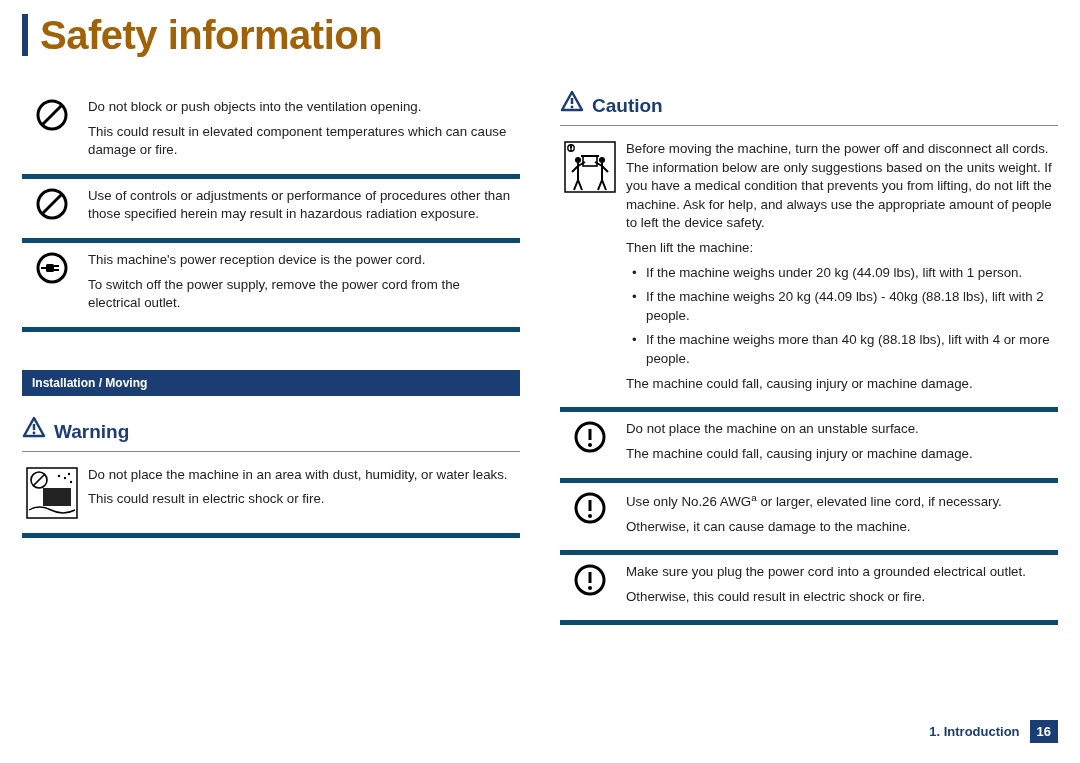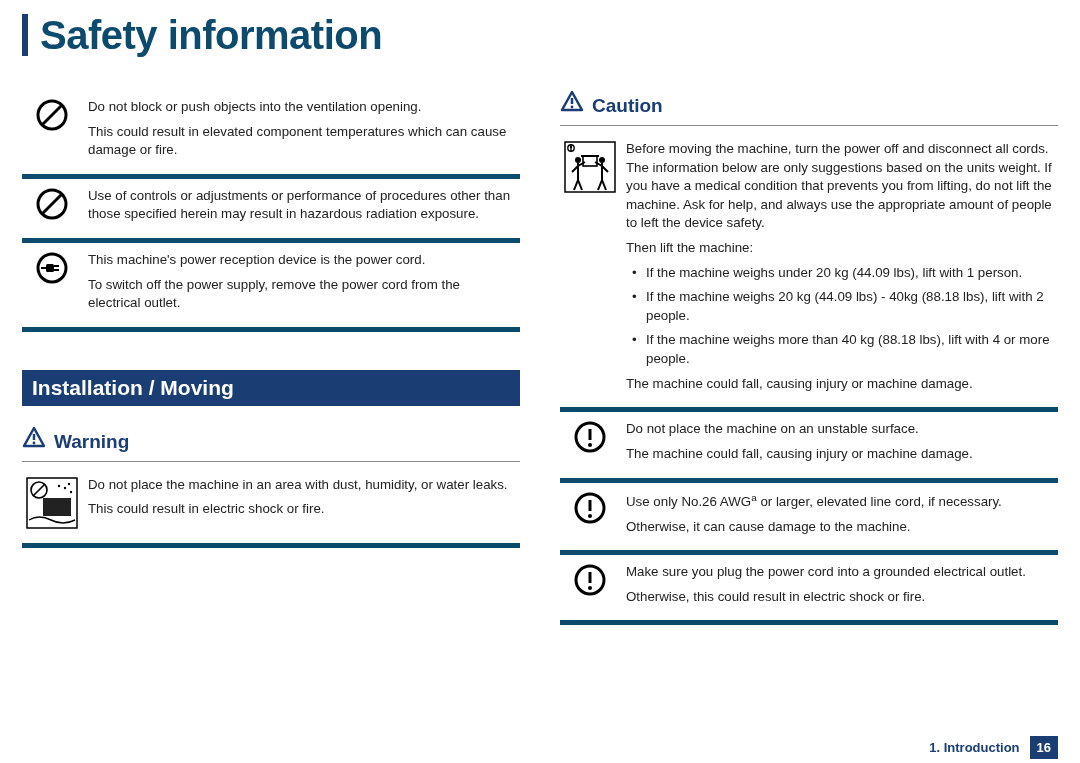--- a/index.html
+++ b/index.html
@@ -8,21 +8,21 @@
     height: 763px;
     background: #fff;
     font-family: "Myriad Pro", "Segoe UI", Arial, sans-serif;
     color: #222;
     position: relative;
     padding: 14px 22px 0 22px;
   }
   .page-title {
     font-size: 40px;
     font-weight: 700;
-    color: #0c4a6e;
+    color: #a16207;
     border-left: 6px solid #1a3d73;
     padding-left: 12px;
     line-height: 1.05;
     margin-bottom: 34px;
     letter-spacing: -0.5px;
   }
   .columns {
     display: flex;
     gap: 40px;
   }
@@ -43,21 +43,21 @@
   table.safety td.icon-cell {
     width: 64px;
     text-align: center;
     vertical-align: top;
     padding-top: 8px;
   }
   .section-bar {
     background: #1a3d73;
     color: #fff;
     font-weight: 700;
-    font-size: 21px;
+    font-size: 12px;
     padding: 6px 10px;
     margin-top: 38px;
     margin-bottom: 20px;
   }
   .notice-heading {
     display: flex;
     align-items: flex-end;
     gap: 8px;
     font-size: 19px;
     font-weight: 700;
@@ -78,21 +78,21 @@
     margin-bottom: 6px;
   }
   ul.bullets li::before {
     content: "•";
     position: absolute;
     left: 2px;
     top: 0;
   }
   .footer {
     position: absolute;
-    bottom: 4px;
+    bottom: 20px;
     right: 22px;
     display: flex;
     align-items: center;
     gap: 10px;
     font-size: 13px;
   }
   .footer .chapter { color: #1a3d73; font-weight: 700; }
   .footer .pagebox {
     background: #1a3d73;
     color: #fff;

